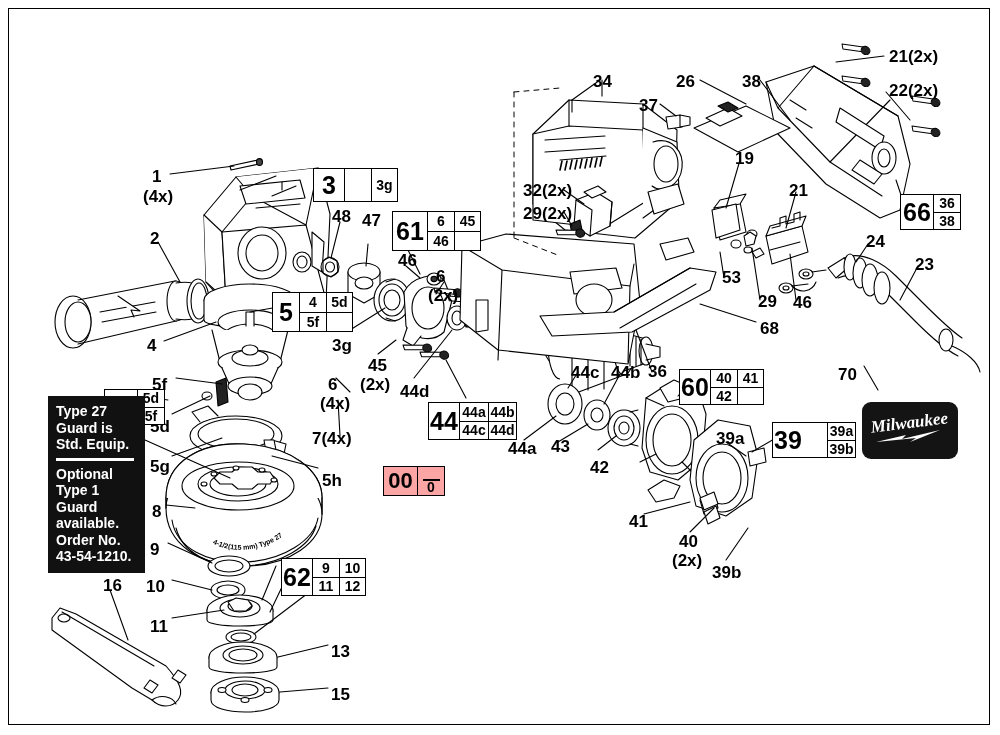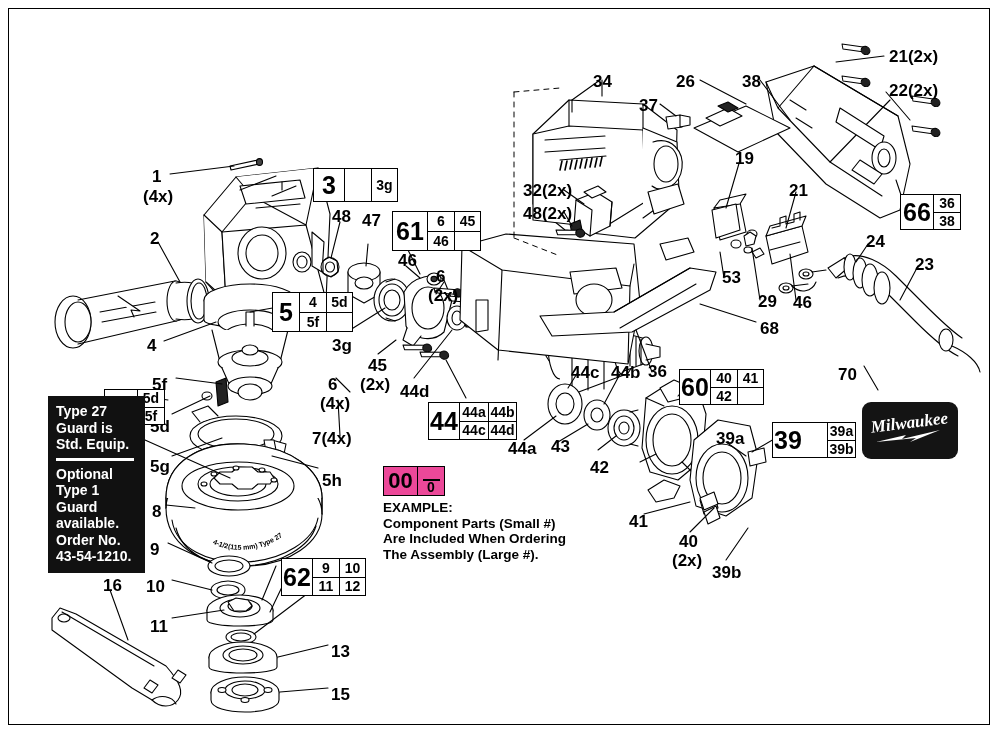--- a/index.html
+++ b/index.html
@@ -11,21 +11,21 @@
   .s18{font-size:17px;}
   
   .abox{position:absolute;display:flex;border:1.6px solid #000;background:#fff;box-sizing:border-box;}
   .abox .big{display:flex;align-items:center;justify-content:center;font-weight:bold;font-size:25px;padding:0 3px;box-sizing:border-box;}
   .abox .grid{display:flex;flex-direction:column;border-left:1.6px solid #000;box-sizing:border-box;}
   .abox .grow{display:flex;flex:1;}
   .abox .grow + .grow{border-top:1.4px solid #000;}
   .abox .cell{display:flex;align-items:center;justify-content:center;font-weight:bold;font-size:14px;box-sizing:border-box;min-width:26px;padding:0 1px;}
   .abox .cell + .cell{border-left:1.4px solid #000;}
   
-  #ex-box{position:absolute;left:383px;top:466px;display:flex;border:1.6px solid #000;background:#ec4899;height:30px;box-sizing:border-box;}
+  #ex-box{position:absolute;left:383px;top:466px;display:flex;border:1.6px solid #000;background:#fca5a5;height:30px;box-sizing:border-box;}
   #ex-box .big{display:flex;align-items:center;justify-content:center;font-size:22px;font-weight:bold;width:33px;}
   #ex-box .frac{border-left:1.6px solid #000;display:flex;flex-direction:column;justify-content:center;align-items:center;width:26px;}
   #ex-box .frac .num{height:11px;}
   #ex-box .frac .bar{width:17px;height:0;border-top:2px solid #000;}
   #ex-box .frac .den{font-size:14px;font-weight:bold;line-height:13px;}
   #ex-text{position:absolute;left:383px;top:500px;font-size:13.5px;font-weight:bold;line-height:15.5px;color:#000;}
   #ex-text .hdr{font-weight:bold;}
   
   #note{position:absolute;left:48px;top:396px;width:97px;background:#111;color:#fff;padding:7px 8px 8px 8px;box-sizing:border-box;
         font-size:14px;font-weight:bold;line-height:16.5px;}
@@ -512,21 +512,21 @@
     <span class="lbl s18" style="left:331px;top:643px">13</span>
     <span class="lbl s18" style="left:331px;top:686px">15</span>
     <span class="lbl s18" style="left:103px;top:577px">16</span>
     <span class="lbl s18" style="left:593px;top:73px">34</span>
     <span class="lbl s18" style="left:676px;top:73px">26</span>
     <span class="lbl s18" style="left:639px;top:97px">37</span>
     <span class="lbl s18" style="left:742px;top:73px">38</span>
     <span class="lbl s18" style="left:735px;top:150px">19</span>
     <span class="lbl s18" style="left:789px;top:182px">21</span>
     <span class="lbl s18" style="left:523px;top:182px">32(2x)</span>
-    <span class="lbl s18" style="left:523px;top:205px">48(2x)</span>
+    <span class="lbl s18" style="left:523px;top:205px">29(2x)</span>
     <span class="lbl s18" style="left:889px;top:48px">21(2x)</span>
     <span class="lbl s18" style="left:889px;top:82px">22(2x)</span>
     <span class="lbl s18" style="left:722px;top:269px">53</span>
     <span class="lbl s18" style="left:758px;top:293px">29</span>
     <span class="lbl s18" style="left:793px;top:294px">46</span>
     <span class="lbl s18" style="left:760px;top:320px">68</span>
     <span class="lbl s18" style="left:866px;top:233px">24</span>
     <span class="lbl s18" style="left:915px;top:256px">23</span>
     <span class="lbl s18" style="left:838px;top:366px">70</span>
     <span class="lbl s18" style="left:648px;top:363px">36</span>
@@ -659,26 +659,20 @@
   </div>
 
   <div id="ex-box">
     <div class="big">00</div>
     <div class="frac">
       <div class="num"></div>
       <div class="bar"></div>
       <div class="den">0</div>
     </div>
   </div>
-  <div id="ex-text">
-    <div class="hdr">EXAMPLE:</div>
-    <div>Component Parts (Small #)</div>
-    <div>Are Included When Ordering</div>
-    <div>The Assembly (Large #).</div>
-  </div>
 
   <div id="note">
     <div>Type 27</div>
     <div>Guard is</div>
     <div>Std. Equip.</div>
     <div class="rule"></div>
     <div>Optional</div>
     <div>Type 1</div>
     <div>Guard</div>
     <div>available.</div>

